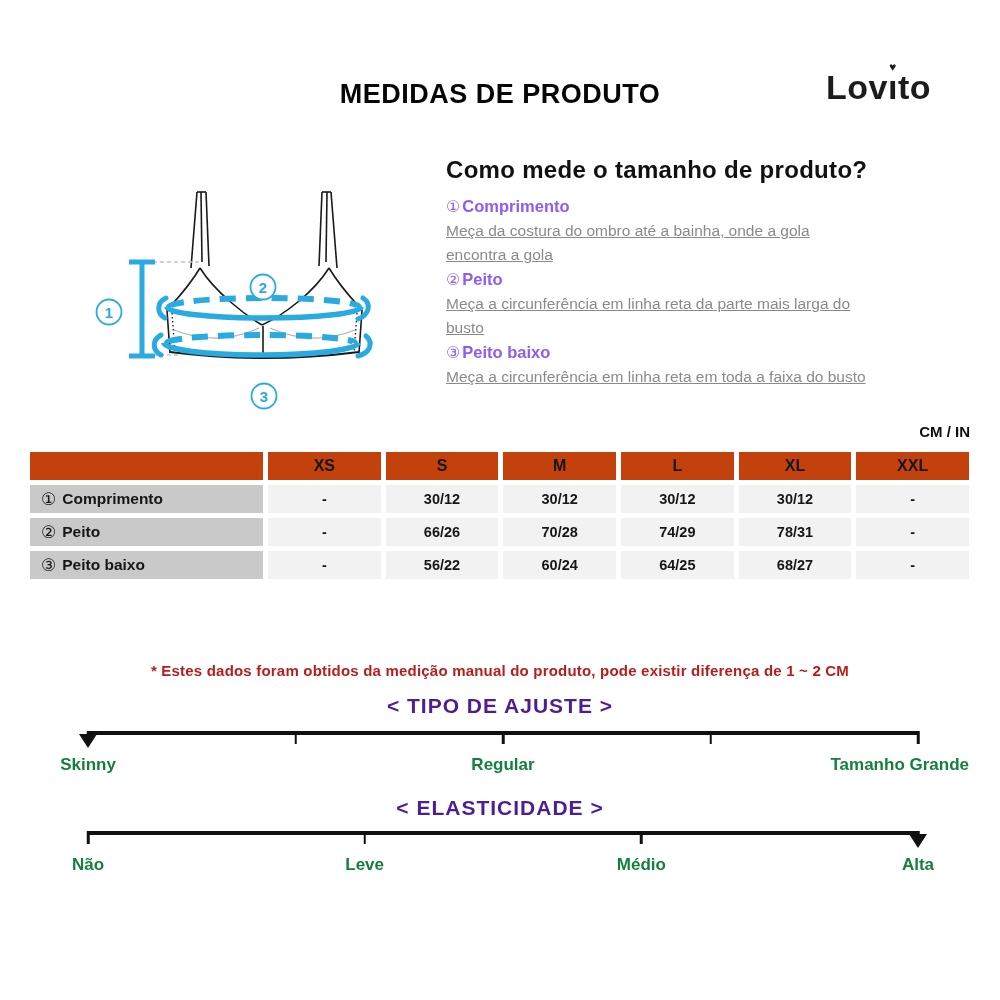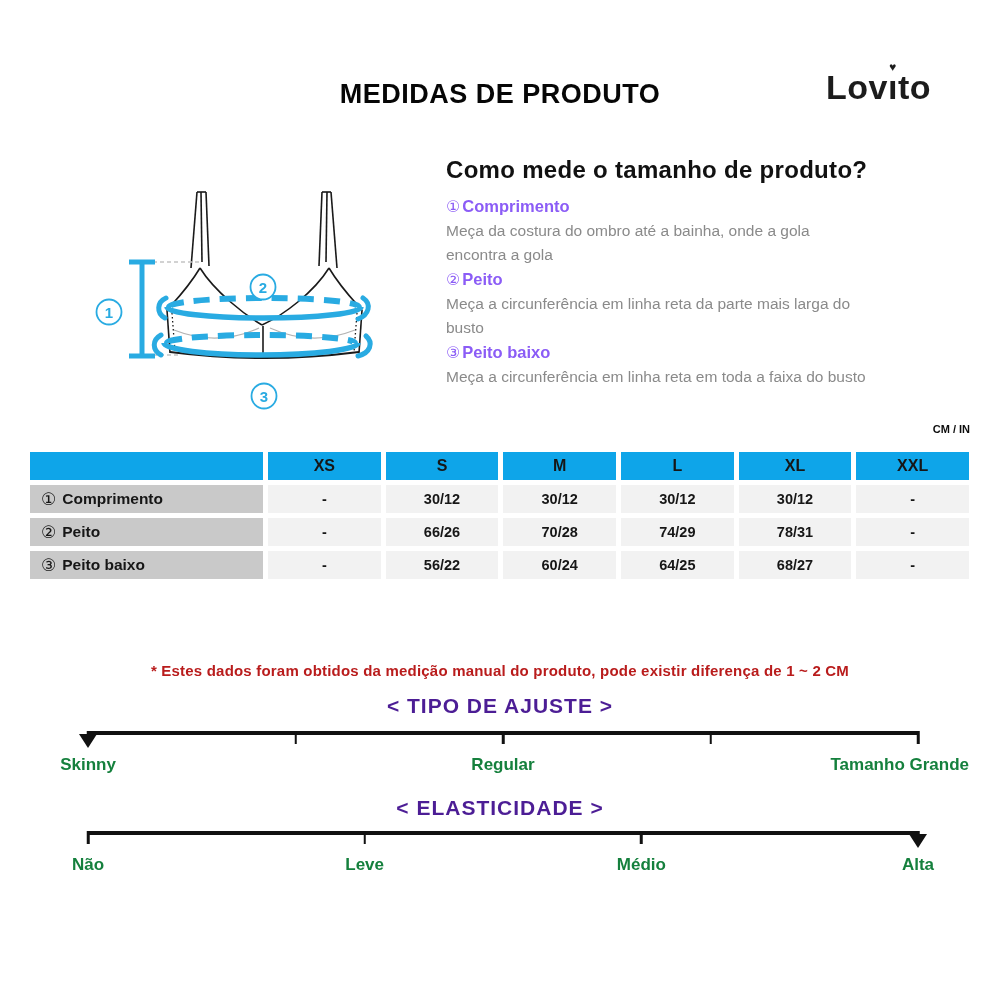--- a/index.html
+++ b/index.html
@@ -21,31 +21,31 @@
     position:absolute;left:50%;top:-7px;transform:translateX(-50%);
     font-size:12px;line-height:12px;color:#1c1c1c;
   }
   
   .diagram{position:absolute;left:60px;top:150px;}
   
   .guide{position:absolute;left:446px;top:156px;width:488px;}
   .guide-heading{font-size:24px;font-weight:700;letter-spacing:0.3px;margin:0 0 10px 0;color:#111;}
   .g-label{font-size:16.5px;font-weight:700;line-height:24px;color:#8b5cf6;}
   .g-num{font-family:"DejaVu Sans",sans-serif;font-weight:400;font-size:16px;margin-right:2px;}
-  .g-desc{font-size:15.5px;line-height:24px;color:#8a8a8a;white-space:pre-line;margin:0;}
-  
-  .unit{position:absolute;right:30px;top:423px;font-size:11px;font-weight:700;color:#0c0c0c;}
+  .g-desc{font-size:15.5px;line-height:24px;color:#8a8a8a;white-space:pre-line;margin:0;text-decoration:underline;}
+  
+  .unit{position:absolute;right:30px;top:423px;font-size:15px;font-weight:700;color:#0c0c0c;}
   
   .size-table{
     position:absolute;left:30px;top:452px;width:939px;
     display:grid;grid-template-columns:233px repeat(6,1fr);gap:5px;
   }
   .cell{height:28px;display:flex;align-items:center;justify-content:center;
     font-weight:700;font-size:15px;color:#161616;}
-  .cell.head{background:#0ea5e9;font-size:16px;}
+  .cell.head{background:#c2410c;font-size:16px;}
   .cell.rowlabel{background:#c9c9c9;justify-content:flex-start;padding-left:11px;font-size:15.5px;}
   .cell.val{background:#f2f2f2;font-size:14.5px;}
   .c-num{font-family:"DejaVu Sans",sans-serif;font-weight:400;font-size:17px;margin-right:6px;}
   
   .footnote{
     position:absolute;left:0;right:0;top:638px;text-align:center;
     font-size:15px;font-weight:700;letter-spacing:0.2px;color:#b91c1c;margin-top:24px;
   }
   
   .scale-heading{

